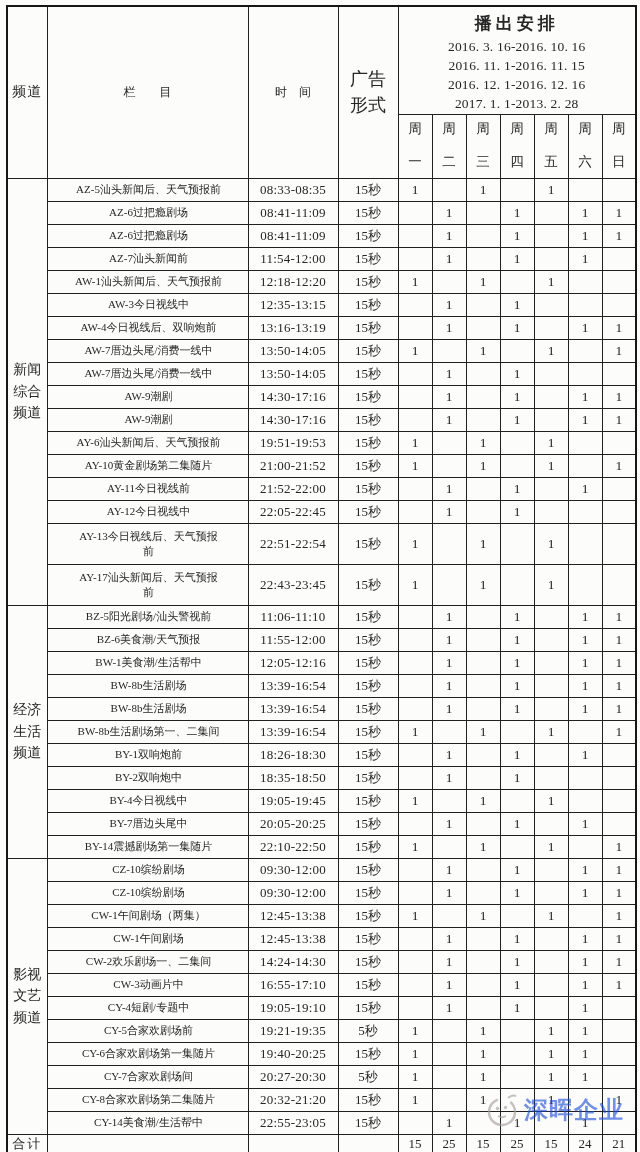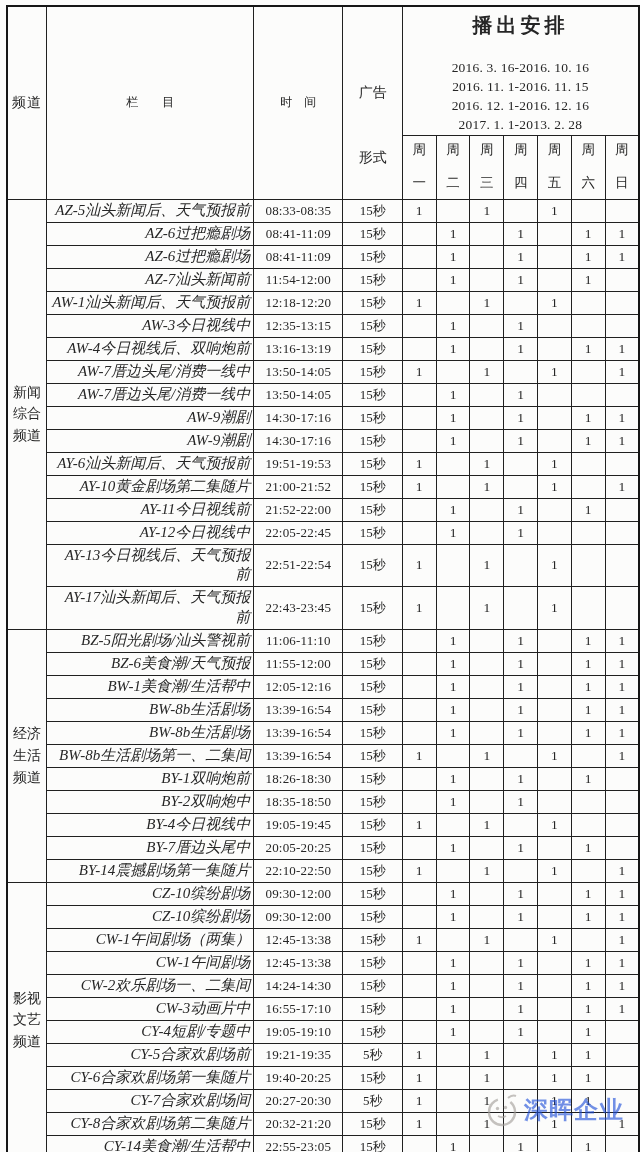--- a/index.html
+++ b/index.html
@@ -25,36 +25,36 @@
   col.c-program { width:201px; }
   col.c-time    { width:90px; }
   col.c-ad      { width:60px; }
   col.c-day     { width:34px; }
 
   
   tr.head-top { height:101px; }
   tr.head-week { height:64px; }
   th.ch-head { font-size:14px; letter-spacing:1px; }
   th.prog-head, th.time-head { font-size:12px;text-align:center; }
-  th.ad-head div { font-size:14px; line-height:1.45;margin-top:45px; }
+  th.ad-head div { font-size:18px; line-height:1.45; }
   th.sched-head { vertical-align:top; padding-top:5px; }
-  .sched-title { font-size:20px; font-weight:bold; letter-spacing:4px; margin-bottom:19px; }
+  .sched-title { font-size:17px; font-weight:bold; letter-spacing:4px; margin-bottom:2px; }
   .date-line { font-size:13.5px; line-height:1.42; letter-spacing:0.2px; white-space:nowrap; }
   th.wd-cell { padding:0; }
   .wd-inner {
     height:62px; display:flex; flex-direction:column;
     justify-content:space-between; align-items:center;
     padding:5px 0 6px; font-size:13.5px;
   }
 
   
   tbody tr { height:23px; }
   tbody tr.tall { height:41px; }
   td.channel-cell { font-size:14px; line-height:1.55; padding:14px 0; }
-  td.program-cell { text-align:right; padding:1px 3px 1px 5px; font-size:15px; line-height:1.32; white-space:nowrap;font-style:italic; }
+  td.program-cell { text-align:center; padding:1px 3px 1px 5px; font-size:11px; line-height:1.32; white-space:nowrap; }
   tr.tall td.program-cell { white-space:normal; }
   td.time-cell { font-size:13px; letter-spacing:0.2px;margin-top:12px; }
   td.ad-cell { font-size:13px; }
   td.day-cell { font-size:13.5px; }
 
   
   tr.totals-row { height:19px; }
   tr.totals-row td { font-size:13px; }
   td.total-label { font-size:13.5px; letter-spacing:2px; }
 

